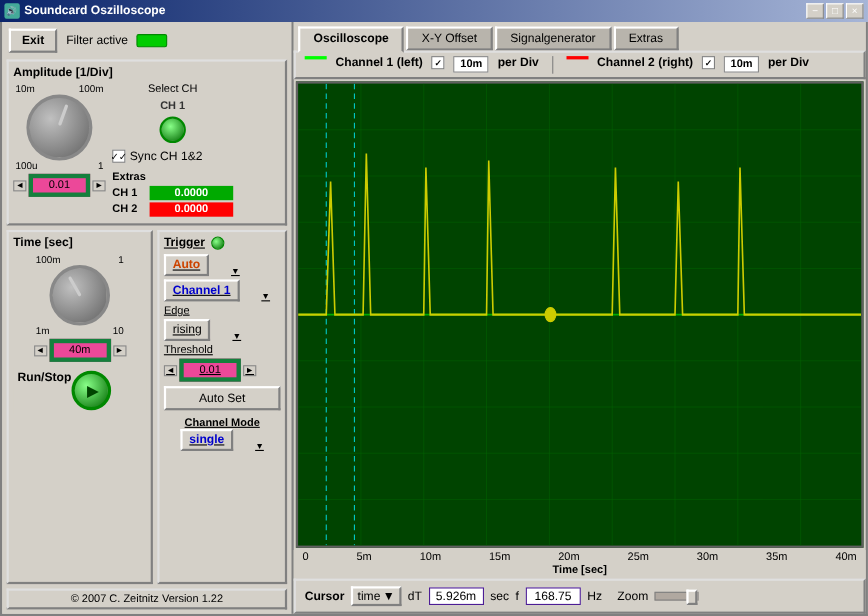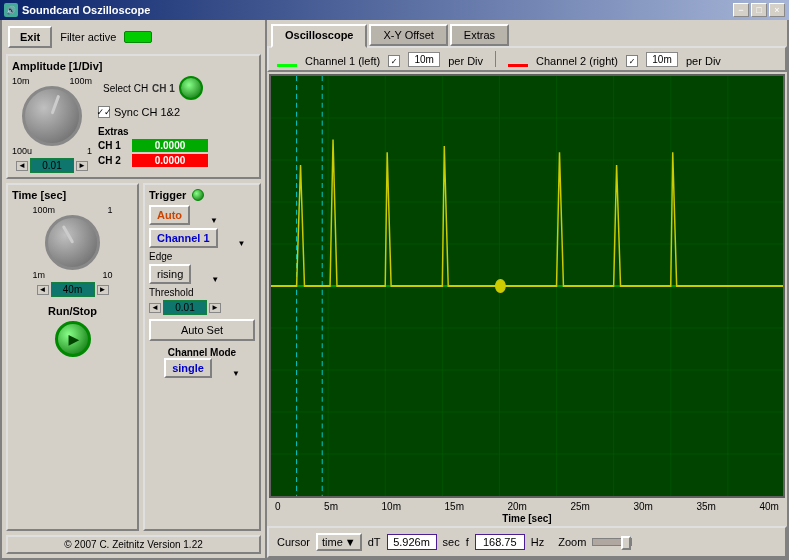--- a/index.html
+++ b/index.html
@@ -131,23 +131,23 @@
       top: 5px; left: 50%;
       transform: translateX(-50%) rotate(20deg);
       transform-origin: bottom center;
       border-radius: 2px;
     }
     .knob-labels-bottom { display: flex; justify-content: space-between; width: 80px; font-size: 9px; }
     .knob-value-box {
       display: flex; align-items: center; gap: 2px; margin-top: 2px;
     }
     .spin-btn { width: 12px; height: 10px; background: #d4d0c8; border: 1px solid #888; font-size: 8px; cursor: pointer; display: flex; align-items: center; justify-content: center; }
-    .value-display { background: #0f766e; border: 1px solid #15803d; padding: 1px 4px; font-size: 10px; width: 44px; text-align: center; }
-
-    .select-ch-area { display: flex; flex-direction: row; align-items: center; gap: 4px; justify-content: center; }
+    .value-display { background: #ec4899; border: 4px solid #15803d; padding: 1px 4px; font-size: 10px; width: 56px; text-align: center; }
+
+    .select-ch-area { display: flex; flex-direction: column; align-items: center; gap: 4px; }
     .select-ch-label { font-size: 10px; }
     .ch1-label { font-size: 10px; font-weight: bold; color: #333; }
     .ch1-led { width: 24px; height: 24px; border-radius: 50%; background: radial-gradient(circle at 40% 35%, #88ff88, #006600); border: 2px solid #008800; }
 
     .sync-row { display: flex; align-items: center; gap: 4px; }
     .checkbox-custom { width: 12px; height: 12px; border: 1px solid #808080; background: white; display: flex; align-items: center; justify-content: center; font-size: 9px; }
     .checkbox-checked::after { content: '✓'; font-size: 9px; }
 
     .offset-area { margin-top: 2px; }
     .offset-row { display: flex; align-items: center; gap: 4px; margin-bottom: 2px; }
@@ -212,21 +212,21 @@
       padding: 4px;
     }
 
     
     .runstop-section {
       border: 2px solid #808080;
       border-top-color: #dfdfdf;
       border-left-color: #dfdfdf;
       background: #d4d0c8;
       padding: 4px;
-      display: flex; flex-direction: column; align-items: center;
+      display: flex; flex-direction: row; 
     }
     .runstop-title { font-size: 11px; font-weight: bold; margin-bottom: 4px; }
     .play-btn {
       width: 36px; height: 36px;
       border-radius: 50%;
       background: radial-gradient(circle at 35% 35%, #88ff88, #006600);
       border: 3px solid #008800;
       cursor: pointer;
       display: flex; align-items: center; justify-content: center;
     }
@@ -284,24 +284,25 @@
       border-right-color: #808080;
     }
 
     
     .channel-bar {
       background: #d4d0c8;
       border: 2px solid #808080;
       border-top-color: #dfdfdf;
       border-left-color: #dfdfdf;
       display: flex;
-      align-items: flex-end;
+      align-items: flex-start;
       padding: 3px 8px;
       gap: 8px;
       font-size: 11px;
+      font-weight: bold;
     }
     .ch-color-line-green { width: 20px; height: 3px; background: #00ff00; }
     .ch-color-line-red { width: 20px; height: 3px; background: #ff0000; }
     .ch-checkbox { width: 12px; height: 12px; border: 1px solid #808080; background: white; display: flex; align-items: center; justify-content: center; font-size: 8px; }
     .per-div-value { background: white; border: 1px solid #888; padding: 1px 4px; font-size: 10px; width: 32px; text-align: center; }
     .divider { width: 1px; height: 16px; background: #808080; margin: 0 4px; }
 
     
     .scope-display {
       flex: 1;
@@ -318,21 +319,21 @@
       border: 2px solid #808080;
       border-top-color: #dfdfdf;
       border-left-color: #dfdfdf;
       display: flex;
       align-items: center;
       padding: 3px 8px;
       gap: 6px;
       font-size: 11px;
       height: 32px;
     }
-    .cursor-label { font-weight: normal; text-align: center; }
+    .cursor-label { font-weight: bold; text-align: center; }
     .cursor-dropdown {
       display: flex; align-items: center; gap: 2px;
       background: #d4d0c8;
       border: 2px solid;
       border-top-color: #ffffff;
       border-left-color: #ffffff;
       border-bottom-color: #808080;
       border-right-color: #808080;
       padding: 1px 4px;
       cursor: pointer;
@@ -477,21 +478,21 @@
           </div>
 
           <div class="runstop-section" style="border:none; margin-top:4px;">
             <div class="runstop-title">Run/Stop</div>
             <div class="play-btn">
               <span class="play-icon">▶</span>
             </div>
           </div>
         </div>
 
-        <div class="trigger-section" style="width:118px;">
+        <div class="trigger-section" style="width:118px;text-decoration:underline;">
           <div class="trigger-header">
             <span class="trigger-title">Trigger</span>
             <div class="trigger-led"></div>
           </div>
           <div class="trigger-dropdown">
             <button class="dropdown-btn auto-btn">Auto</button>
             <span class="dropdown-arrow">▼</span>
           </div>
           <div class="trigger-dropdown">
             <button class="dropdown-btn ch1-btn">Channel 1</button>
@@ -523,20 +524,21 @@
         <span>© 2007  C. Zeitnitz  Version 1.22</span>
       </div>
 
     </div>
 
     <div class="right-panel">
 
       <div class="tabs-bar">
         <div class="tab active">Oscilloscope</div>
         <div class="tab inactive">X-Y Offset</div>
+        <div class="tab inactive">Signalgenerator</div>
         <div class="tab inactive">Extras</div>
       </div>
 
       <div class="channel-bar">
         <div class="ch-color-line-green"></div>
         <span>Channel 1 (left)</span>
         <div class="ch-checkbox">✓</div>
         <div class="per-div-value">10m</div>
         <span>per Div</span>
         <div class="divider"></div>

